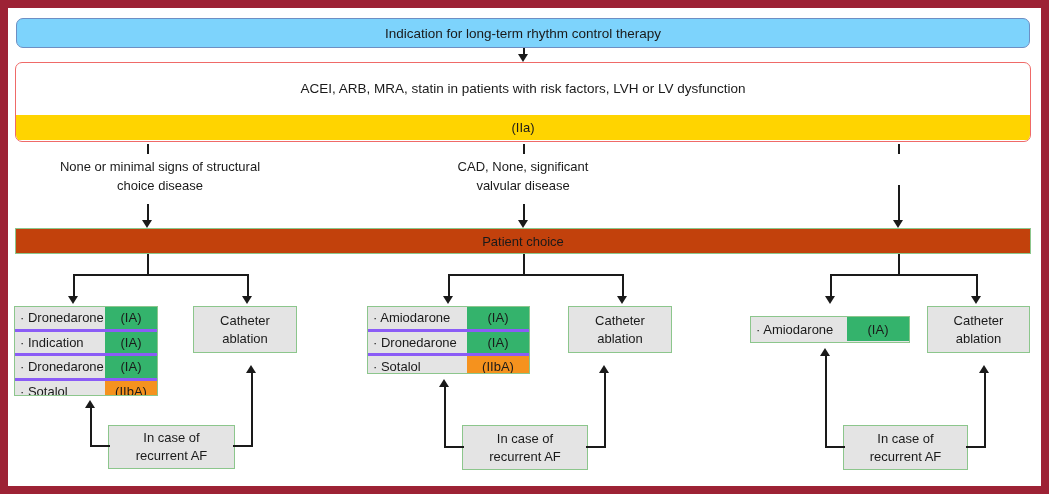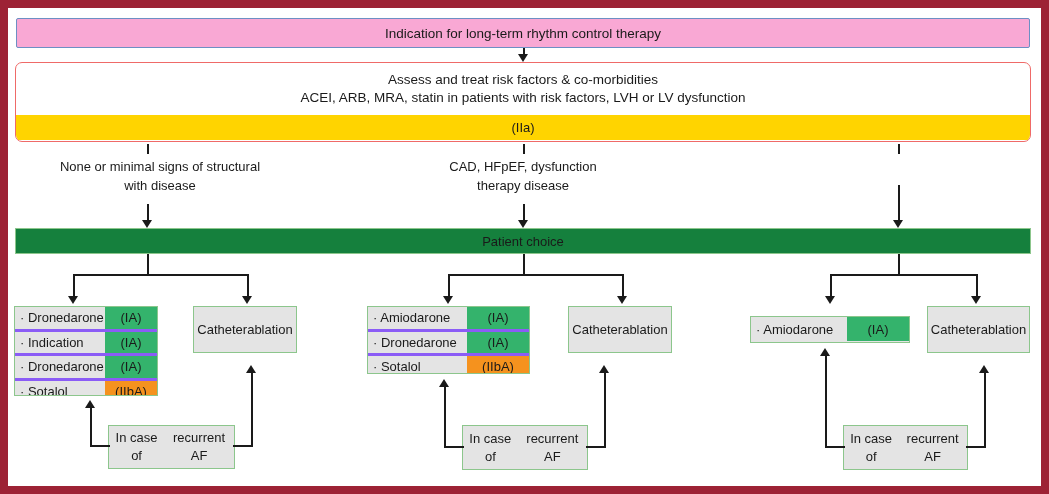--- a/index.html
+++ b/index.html
@@ -31,22 +31,22 @@
     position: absolute;
     left: 8px; top: 8px;
     width: 1033px; height: 478px;
     background: #ffffff;
   }
   .abs { position: absolute; box-sizing: border-box; }
 
   
   .box-title {
     border: 1.6px solid #6d8fc4;
-    border-radius: 2px;
-    background: #f9a8d4;
+    border-radius: 7px;
+    background: #7dd3fc;
     display: flex;
     align-items: center;
     justify-content: center;
     font-size: 13.5px;
     color: #1a1a1a;
   }
   
   .box-assess {
     border: 1.6px solid #ef6a68;
     border-radius: 7px;
@@ -75,32 +75,33 @@
   
   .branch-label {
     text-align: center;
     font-size: 13px;
     line-height: 19px;
     color: #1a1a1a;
   }
   
   .box-green {
     border: 1.6px solid #8cc68c;
-    background: #15803d;
+    background: #c2410c;
     display: flex;
     align-items: center;
     justify-content: center;
     font-size: 13px;
     color: #1a1a1a;
   }
   
   .box-grey {
     border: 1.6px solid #8cc68c;
     background: #e4e4e4;
     display: flex;
+    flex-direction: column;
     align-items: center;
     justify-content: center;
     font-size: 13px;
     line-height: 18px;
     color: #1a1a1a;
     text-align: center;
   }
   
   .drug-table {
     border: 1.6px solid #8cc68c;
@@ -163,37 +164,36 @@
 
     <div class="abs box-title" style="left:8px; top:10px; width:1014px; height:30px;">
       <span>Indication for long-term rhythm control therapy</span>
     </div>
 
     <div class="abs line-v" style="left:515px; top:40px; width:2.4px; height:8px;"></div>
     <div class="abs arrow-down" style="left:510px; top:46px;"></div>
 
     <div class="abs box-assess" style="left:7px; top:54px; width:1016px; height:80px;">
       <div class="assess-text">
-        <span>Assess and treat risk factors &amp; co-morbidities</span>
         <span>ACEI, ARB, MRA, statin in patients with risk factors, LVH or LV dysfunction</span>
       </div>
       <div class="assess-coi">(IIa)</div>
     </div>
 
     <div class="abs dash-v" style="left:139px; top:136px; height:10px;"></div>
     <div class="abs dash-v" style="left:515px; top:136px; height:10px;"></div>
     <div class="abs dash-v" style="left:890px; top:136px; height:10px;"></div>
 
     <div class="abs branch-label" style="left:32px; top:149px; width:240px;">
       <div>None or minimal signs of structural</div>
-      <div>with disease</div>
+      <div>choice disease</div>
     </div>
     <div class="abs branch-label" style="left:400px; top:149px; width:230px;">
-      <div>CAD, HFpEF, dysfunction</div>
-      <div>therapy disease</div>
+      <div>CAD, None, significant</div>
+      <div>valvular disease</div>
     </div>
 
     <div class="abs line-v" style="left:139px; top:196px; height:20px;"></div>
     <div class="abs arrow-down" style="left:134.2px; top:212px;"></div>
 
     <div class="abs line-v" style="left:515px; top:196px; height:20px;"></div>
     <div class="abs arrow-down" style="left:510.2px; top:212px;"></div>
 
     <div class="abs line-v" style="left:890px; top:177px; height:39px;"></div>
     <div class="abs arrow-down" style="left:885.2px; top:212px;"></div>

